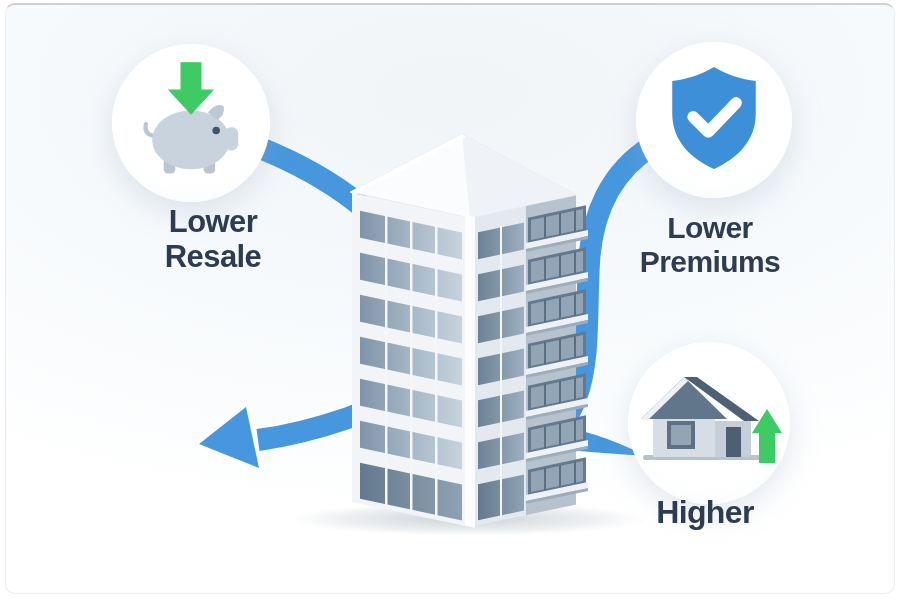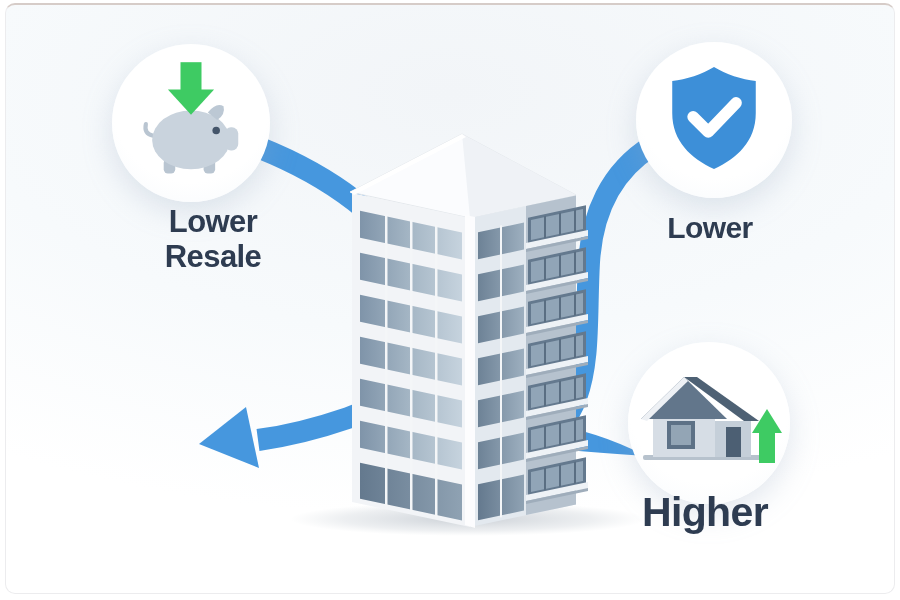--- a/index.html
+++ b/index.html
@@ -32,21 +32,21 @@
   .circle-piggy{left:112px;top:44px;width:158px;height:158px;}
   .circle-shield{left:636px;top:42px;width:156px;height:156px;}
   .circle-house{left:628px;top:342px;width:162px;height:162px;}
   .benefit-label{
     position:absolute;z-index:3;text-align:center;font-weight:700;
     color:var(--text-color);letter-spacing:-0.6px;
   }
   .benefit-label .line{display:block;}
   .label-left{left:93px;top:204px;width:240px;font-size:31px;line-height:35px;}
   .label-right-top{left:590px;top:211px;width:240px;font-size:30px;line-height:34px;}
-  .label-right-bottom{left:565px;top:494px;width:280px;font-size:41px;line-height:36px;}
+  .label-right-bottom{left:565px;top:494px;width:280px;font-size:32px;line-height:36px;}
 </style>
 </head>
 <body>
 
 <div class="canvas">
   <div class="card"></div>
 
   <svg class="scene" viewBox="0 0 900 600" aria-hidden="true">
     <defs>
       <radialGradient id="shadowGrad" cx="50%" cy="50%" r="50%">
@@ -190,18 +190,19 @@
     </svg>
   </div>
 
   <div class="benefit-label label-left">
     <span class="line">Lower</span>
     <span class="line">Resale</span>
   </div>
 
   <div class="benefit-label label-right-top">
     <span class="line">Lower</span>
+    <span class="line">Premiums</span>
   </div>
 
   <div class="benefit-label label-right-bottom">
     <span class="line">Higher</span>
   </div>
 </div>
 
 </body></html>

